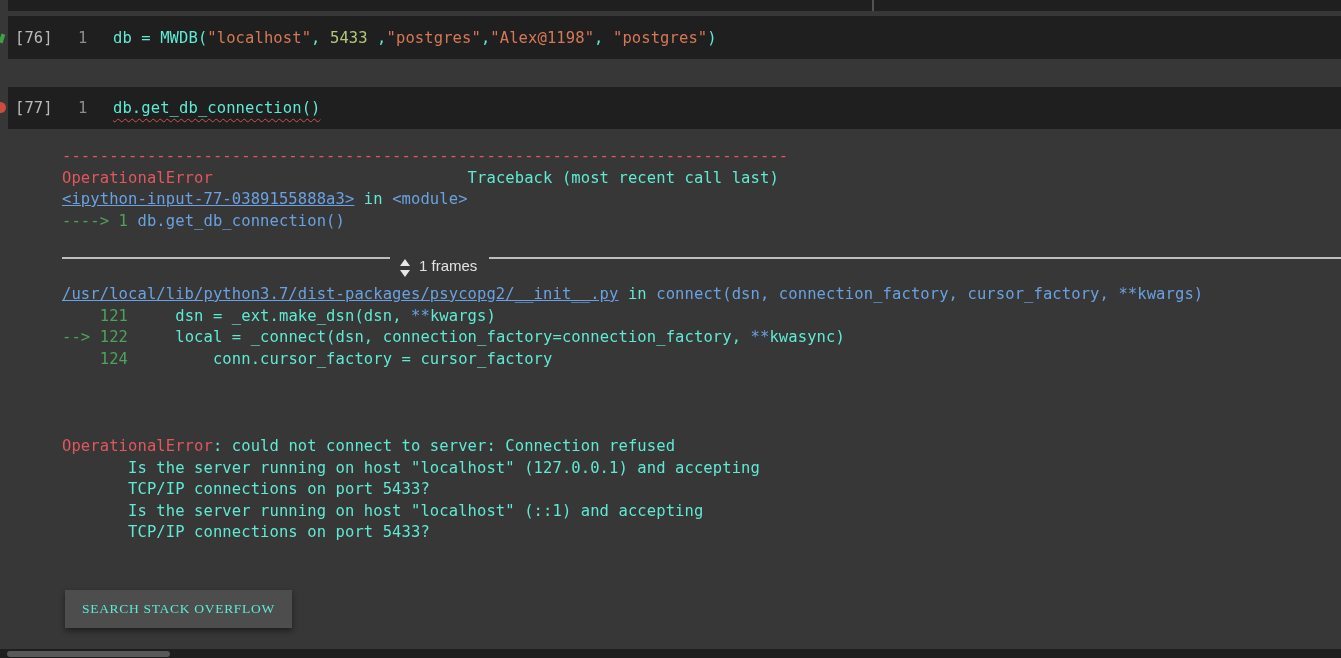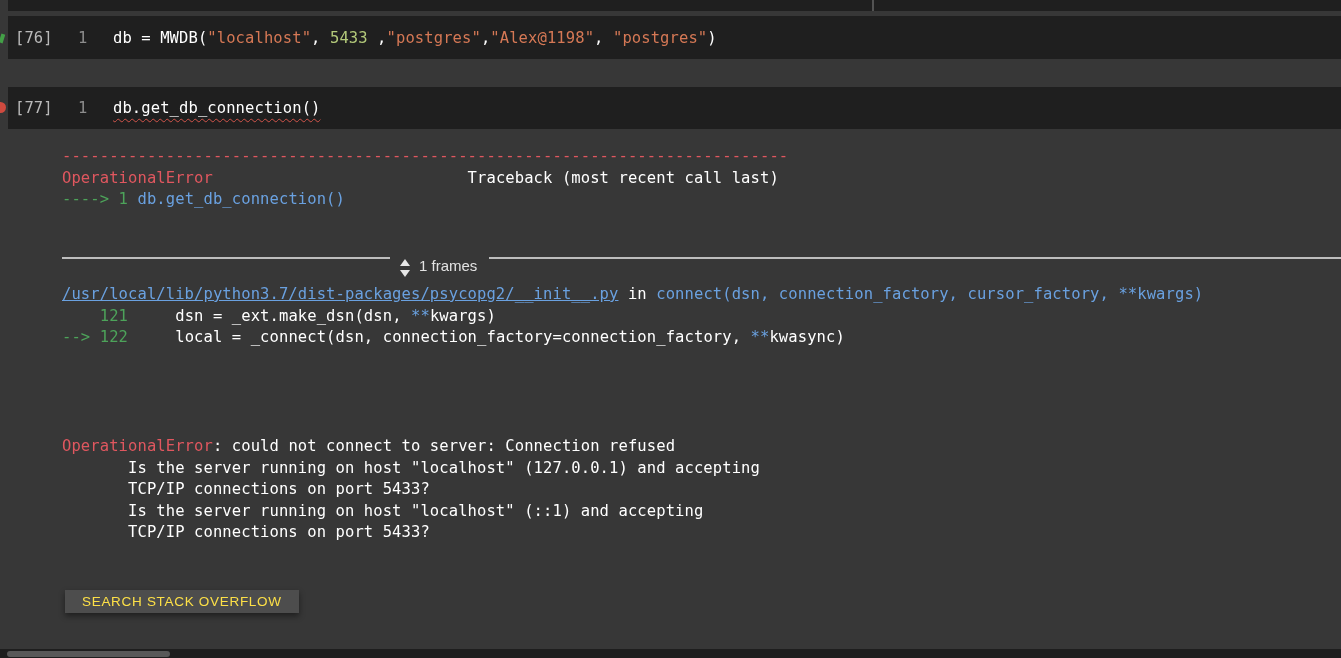--- a/index.html
+++ b/index.html
@@ -23,37 +23,37 @@
           text-decoration-color:#d0544a;text-decoration-thickness:1px;text-underline-offset:5px;}
   
   .ind-green{left:0;top:34px;width:4px;height:9px;background:#43a047;transform:rotate(18deg);}
   .ind-red{left:-5px;top:102px;width:11px;height:11px;border-radius:50%;background:#cf4a3f;}
   
   .outblock{left:62px;font-size:15.5px;letter-spacing:.1px;}
   .tline{white-space:pre;line-height:21.5px;height:21.5px;}
   .hdr{top:146px;}
   .frames{top:284px;}
   .errs{top:436px;}
-  .tk-plain{color:#ffffff;}
+  .tk-plain{color:#5eead4;}
   .tk-red{color:#e0575f;}
   .tk-green{color:#4da35a;}
   .tk-blue{color:#6aa1e0;}
   .tk-link{color:#6aa1e0;text-decoration:underline;cursor:pointer;}
   .tk-str{color:#d57855;}
   .tk-num{color:#b3c97a;text-align:center;}
   
   .frames-divider{left:62px;top:257px;right:0;height:22px;display:flex;}
   .div-line{height:2px;background:#bdbdbd;}
   .div-line-l{width:328px;}
   .div-line-r{flex:1;margin-left:12px;}
   .div-icon{margin:0 8px 0 9px;display:flex;align-items:center;}
   .div-label{color:#e3e3e3;font-family:"Liberation Sans",sans-serif;font-size:15px;}
   
-  .so-btn{left:65px;top:590px;height:23px;padding:0 17px;background:#4d4d4d;border:none;
-          color:#fde047;font-family:Liberation Sans, sans-serif;font-size:13.5px;
+  .so-btn{left:65px;top:590px;height:38px;padding:0 17px;background:#4d4d4d;border:none;
+          color:#5eead4;font-family:Liberation Serif, serif;font-size:13.5px;
           letter-spacing:.7px;display:inline-flex;align-items:center;cursor:pointer;
           box-shadow:0 3px 6px rgba(0,0,0,.45);position:absolute;}
   
   .bottom-bar{left:0;top:649px;width:1341px;height:9px;background:#1e1e1e;}
   .scroll-thumb{position:absolute;left:7px;top:1.5px;width:163px;height:6px;
           background:#585858;border-radius:3px;cursor:pointer;}
 </style>
 </head>
 <body>
 
@@ -73,39 +73,41 @@
   <div class="abs ind-red"></div>
   <div class="abs cell-row cell77">
     <span class="prompt">[77]</span>
     <span class="gutter">1</span>
     <span class="codeline squiggle"><span class="tk-plain">db.get_db_connection()</span></span>
   </div>
 
   <div class="abs outblock hdr">
       <div class="tline"><span class="tk-red">-----------------------------------------------------------------------------</span></div>
       <div class="tline"><span class="tk-red">OperationalError</span><span class="tk-plain">                           Traceback (most recent call last)</span></div>
+      <div class="tline"><span class="tk-link">&lt;ipython-input-77-0389155888a3&gt;</span><span class="tk-plain"> in </span><span class="tk-blue">&lt;module&gt;</span></div>
       <div class="tline"><span class="tk-green">----&gt; 1 </span><span class="tk-blue">db.get_db_connection()</span></div>
     </div>
 
   <div class="abs frames-divider">
     <div class="div-line div-line-l"></div>
     <span class="div-icon">
       <svg width="12" height="18" viewBox="0 0 12 18">
         <polygon points="6,0 11,7 1,7" fill="#e6e6e6"></polygon>
         <polygon points="6,18 1,11 11,11" fill="#e6e6e6"></polygon>
       </svg>
     </span>
     <span class="div-label">1 frames</span>
     <div class="div-line div-line-r"></div>
   </div>
 
   <div class="abs outblock frames">
       <div class="tline"><span class="tk-link">/usr/local/lib/python3.7/dist-packages/psycopg2/__init__.py</span><span class="tk-plain"> in </span><span class="tk-blue">connect(dsn, connection_factory, cursor_factory, **kwargs)</span></div>
       <div class="tline"><span class="tk-green">    121 </span><span class="tk-plain">    dsn = _ext.make_dsn(dsn, </span><span class="tk-blue">**</span><span class="tk-plain">kwargs)</span></div>
       <div class="tline"><span class="tk-green">--&gt; 122 </span><span class="tk-plain">    local = _connect(dsn, connection_factory=connection_factory, </span><span class="tk-blue">**</span><span class="tk-plain">kwasync)</span></div>
+      <div class="tline"><span class="tk-green">    124 </span><span class="tk-plain">        conn.cursor_factory = cursor_factory</span></div>
     </div>
 
   <div class="abs outblock errs">
       <div class="tline"><span class="tk-red">OperationalError</span><span class="tk-plain">: could not connect to server: Connection refused</span></div>
       <div class="tline"><span class="tk-plain">       Is the server running on host "localhost" (127.0.0.1) and accepting</span></div>
       <div class="tline"><span class="tk-plain">       TCP/IP connections on port 5433?</span></div>
       <div class="tline"><span class="tk-plain">       Is the server running on host "localhost" (::1) and accepting</span></div>
       <div class="tline"><span class="tk-plain">       TCP/IP connections on port 5433?</span></div>
     </div>
 

